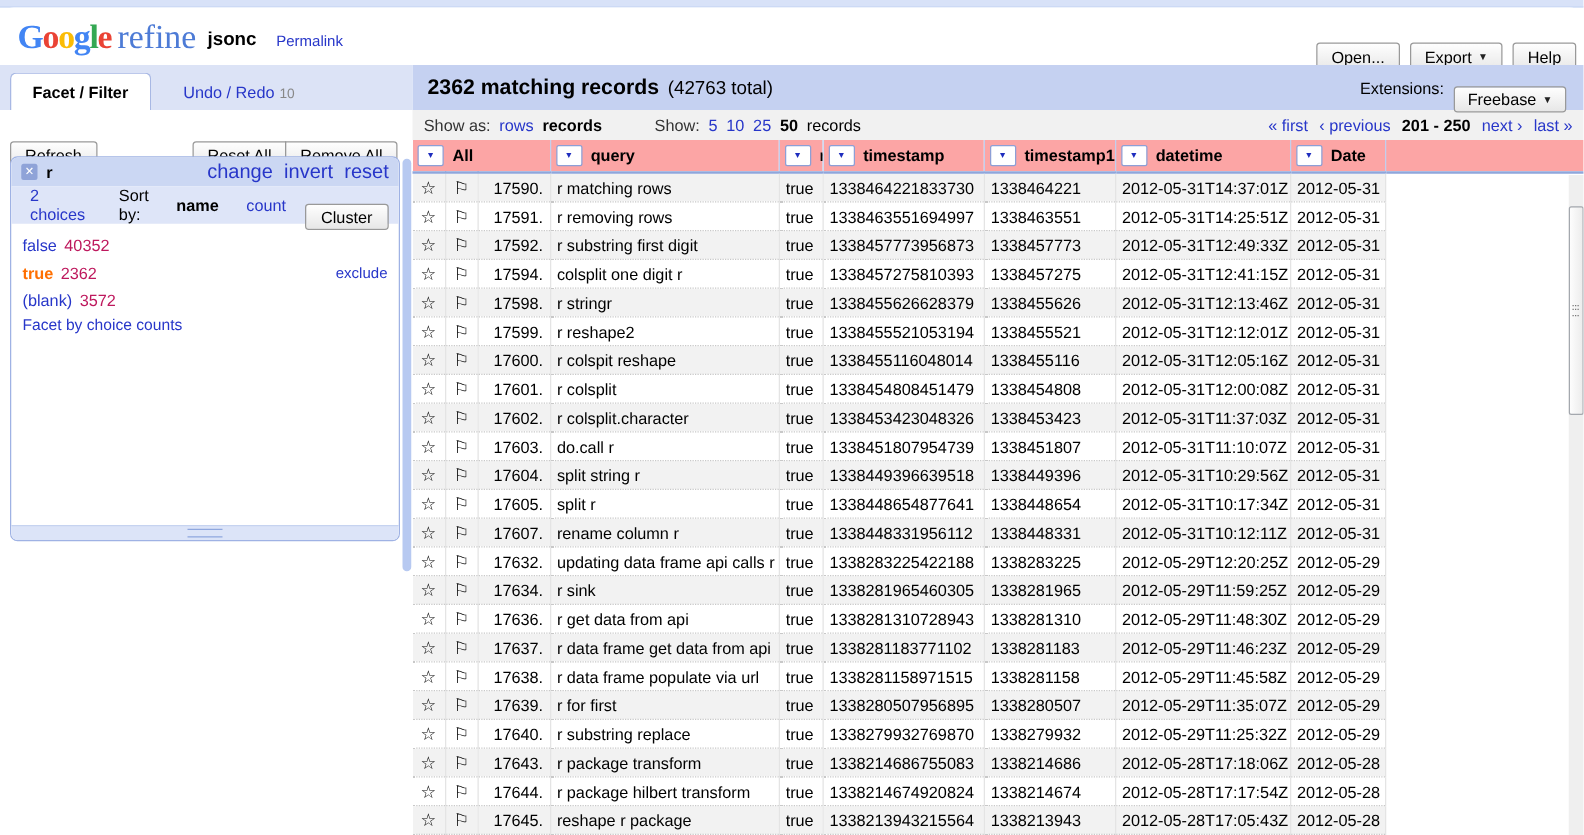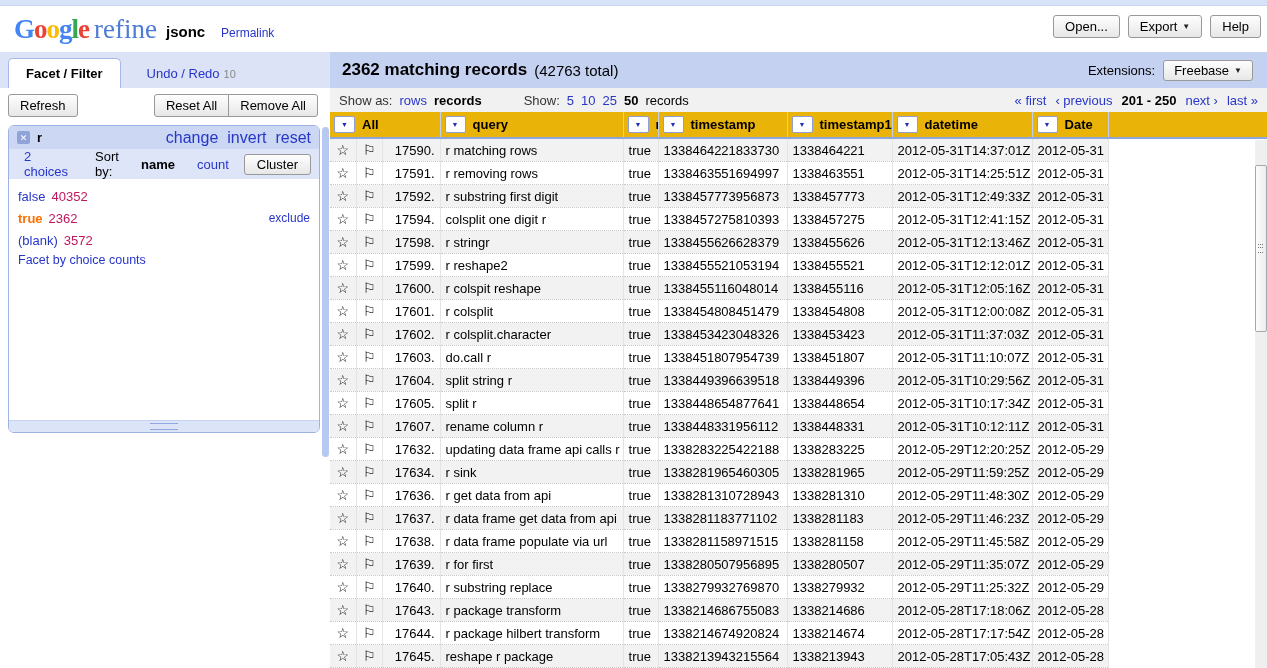--- a/index.html
+++ b/index.html
@@ -8,21 +8,21 @@
 
   
   .top-strip{position:absolute;top:0;left:0;width:100%;height:5px;background:#D8E2F8;border-bottom:1px solid #C9D7F3;}
   .app-header{position:absolute;top:6px;left:0;width:100%;height:46px;background:#fff;border-radius:11px;}
   .logo{position:absolute;left:14px;top:8px;font-family:"Liberation Serif","DejaVu Serif",serif;font-size:27px;font-weight:bold;letter-spacing:-1px;line-height:30px;}
   .logo .suffix{color:#4D7BD6;font-weight:normal;margin-left:5px;letter-spacing:0;}
   .project-name{position:absolute;left:166px;top:17px;font-size:15px;font-weight:bold;color:#000;}
   .permalink{position:absolute;left:221px;top:20px;font-size:12px;color:#2736c9;cursor:pointer;}
   .top-buttons{position:absolute;right:6px;top:9px;display:flex;gap:8px;}
   .btn{display:inline-flex;align-items:center;padding:3px 11px;font-size:13px;color:#000;
-       background:linear-gradient(#fefefe,#e7e7e7);border:1px solid #999;border-radius:3px;cursor:pointer;white-space:nowrap;}
+       background:linear-gradient(#fefefe,#e7e7e7);border:1px solid #999;border-radius:3px;cursor:pointer;white-space:nowrap;margin-top:19px;}
   .caret{font-size:8px;margin-left:5px;color:#222;}
 
   
   .sidebar{position:absolute;left:0;top:52px;width:330px;height:616px;background:#fff;}
   .tab-strip{position:relative;height:36px;background:#DCE3F6;display:flex;align-items:flex-end;}
   .tab-active{margin-left:8px;height:29px;line-height:29px;padding:0 17px;background:#fff;border:1px solid #A8B8E4;border-bottom:none;
               border-radius:5px 5px 0 0;font-size:13px;font-weight:bold;color:#000;cursor:pointer;}
   .tab-link{margin-left:26px;height:29px;line-height:29px;font-size:13px;color:#2736c9;cursor:pointer;}
   .tab-count{font-size:11px;color:#888;margin-left:4px;}
   .button-row{position:relative;height:37px;background:#fff;}
@@ -69,21 +69,21 @@
   .toolbar .tbold{color:#000;font-weight:bold;margin-left:7px;}
   .toolbar .plain{color:#000;margin-left:7px;}
   .toolbar .group2{margin-left:42px;display:flex;align-items:center;}
   .pagination{margin-left:auto;display:flex;align-items:center;}
   .pagination .tlink{margin-left:9px;}
   .pagination .range{font-weight:bold;color:#000;margin-left:9px;}
 
   
   .table-wrap{position:absolute;top:60px;left:0;width:937px;}
   table.data{border-collapse:collapse;table-layout:fixed;width:937px;font-size:13px;}
-  table.data th{height:25px;background:#eab308;border-right:1px solid #C3CFEE;border-bottom:2px solid #8FA6DB;
+  table.data th{height:25px;background:#fca5a5;border-right:1px solid #C3CFEE;border-bottom:2px solid #8FA6DB;
                 text-align:left;padding:0 4px;font-size:13px;color:#000;white-space:nowrap;overflow:hidden;}
   table.data th.no-r{border-right:none;}
   .col-dd{display:inline-flex;align-items:center;justify-content:center;width:19px;height:15px;background:#fff;
           border:1px solid #8D9FD6;border-radius:2px;color:#1F2DBE;font-size:7px;margin-right:7px;vertical-align:middle;cursor:pointer;}
   .col-label{font-weight:bold;vertical-align:middle;}
   table.data td{height:22px;border-right:1px solid #E4E4E4;border-bottom:1px dotted #C8C8C8;padding:0 5px;
                 white-space:nowrap;overflow:hidden;color:#000;}
   tr.alt td{background:#F2F2F2;}
   td.c-star,td.c-flag{text-align:center;color:#AECBEE;font-size:14px;padding:0;cursor:pointer;}
   td.c-idx{text-align:right;padding-right:7px;}

